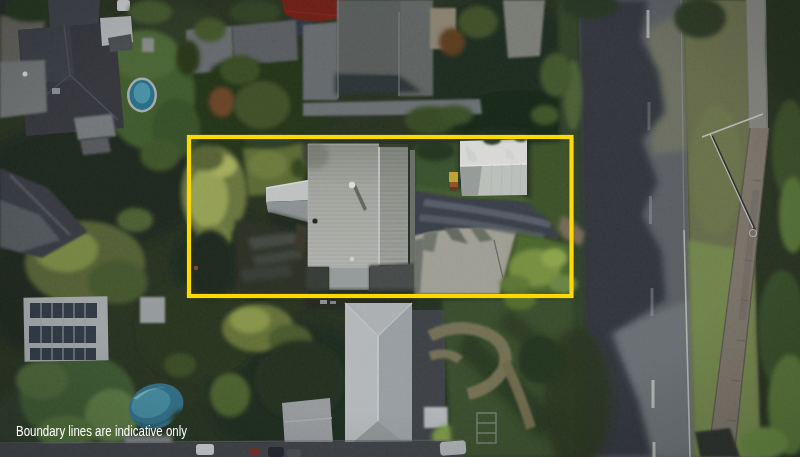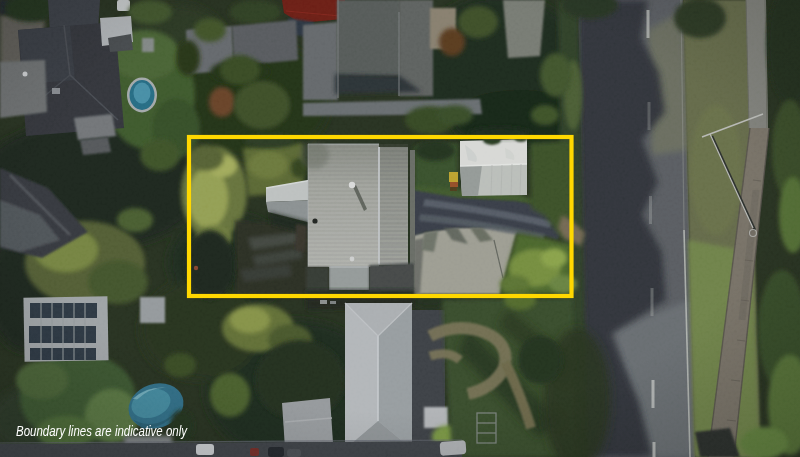--- a/index.html
+++ b/index.html
@@ -1,16 +1,16 @@
 <!DOCTYPE html>
 <html><head>
 <meta charset="utf-8">
 <style>
 html,body{margin:0;padding:0;background:#222;}
-#stage{position:relative;width:800px;height:457px;overflow:hidden;font-family:"Liberation Sans",sans-serif;font-style:italic;}
+#stage{position:relative;width:800px;height:457px;overflow:hidden;font-family:"Liberation Sans",sans-serif;}
 svg{display:block;}
 </style>
 </head>
 <body>
 
 <div id="stage">
 <svg width="800" height="457" viewBox="0 0 800 457" xmlns="http://www.w3.org/2000/svg">
 <defs>
 <filter id="b1" x="-30%" y="-30%" width="160%" height="160%">
           <feGaussianBlur stdDeviation="1.2"></feGaussianBlur>

